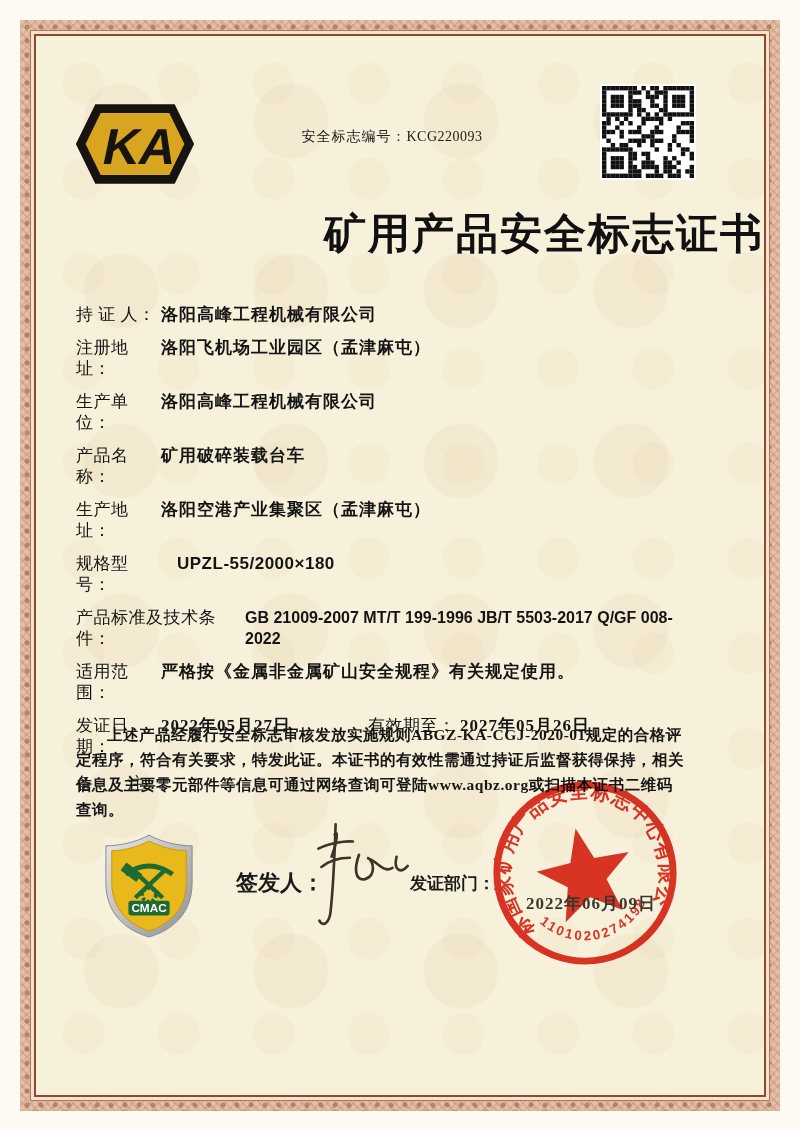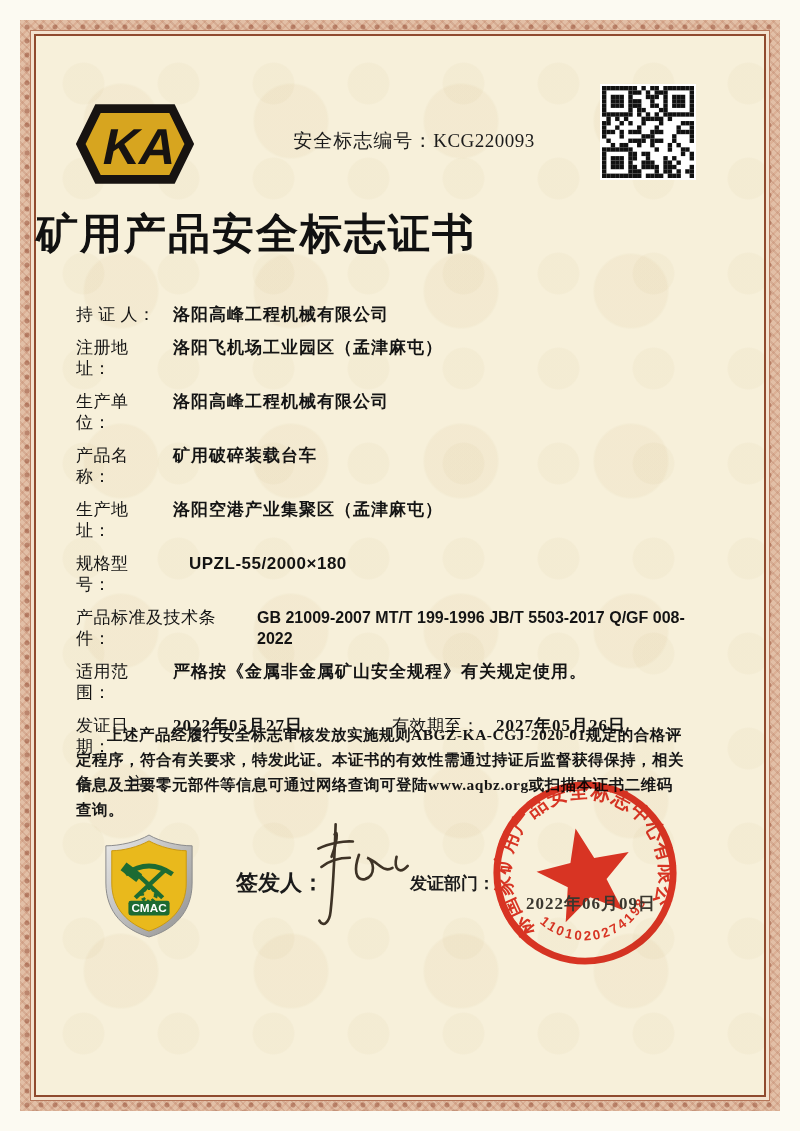--- a/index.html
+++ b/index.html
@@ -20,28 +20,28 @@
     border:2px solid #8f4a2e;
     box-shadow:0 0 0 3px #f3e2cf, 0 0 0 4px #b5765a;
     background-image:
       radial-gradient(circle, rgba(188,150,80,0.07) 30%, transparent 32%),
       radial-gradient(circle, rgba(188,150,80,0.05) 30%, transparent 32%);
     background-size:170px 170px,95px 95px;
   }
   .abs{position:absolute;}
   
   .ka-logo{left:40px;top:66px;width:118px;height:84px;}
-  .cert-no{left:158px;top:92px;width:440px;text-align:center;font-size:19px;color:#1b1b1b;letter-spacing:1px;}
+  .cert-no{left:136px;top:92px;width:440px;text-align:center;font-size:14px;color:#1b1b1b;letter-spacing:1px;}
   .cert-no .num{font-family:"Liberation Serif",serif;letter-spacing:0.5px;}
   .qr-box{left:564px;top:48px;width:96px;height:96px;background:#fff;padding:2px;box-sizing:border-box;}
   
-  .title{left:0;top:170px;width:100%;text-align:left;font-size:42px;font-weight:bold;color:#111;letter-spacing:2px;font-family:Liberation Serif, serif;}
+  .title{left:0;top:170px;width:100%;text-align:right;font-size:42px;font-weight:bold;color:#111;letter-spacing:2px;font-family:Liberation Serif, serif;}
   
   .rows{left:40px;top:268px;width:618px;font-size:17px;color:#141414;}
-  .row{display:flex;line-height:21px;margin-bottom:12px;align-items:flex-start;gap:12px;}
+  .row{display:flex;line-height:21px;margin-bottom:12px;align-items:flex-start;}
   .row .lab{flex:0 0 85px;letter-spacing:0.5px;}
   .row .val{font-weight:bold;letter-spacing:1px;}
   .row.wide .lab{flex:0 0 169px;}
   .row.wide{align-items:center;}
   .row.wide .val{width:432px;font-family:"Liberation Sans",sans-serif;font-size:16px;letter-spacing:0;}
   .val.mono{font-family:"Liberation Sans",sans-serif;letter-spacing:0.5px;margin-left:16px;}
   .row.dates .val1{width:207px;}
   .row.dates .lab2{flex:0 0 92px;}
   .row.remark{margin-top:16px;}
   .row.remark .lab{flex:0 0 auto;letter-spacing:0;}

